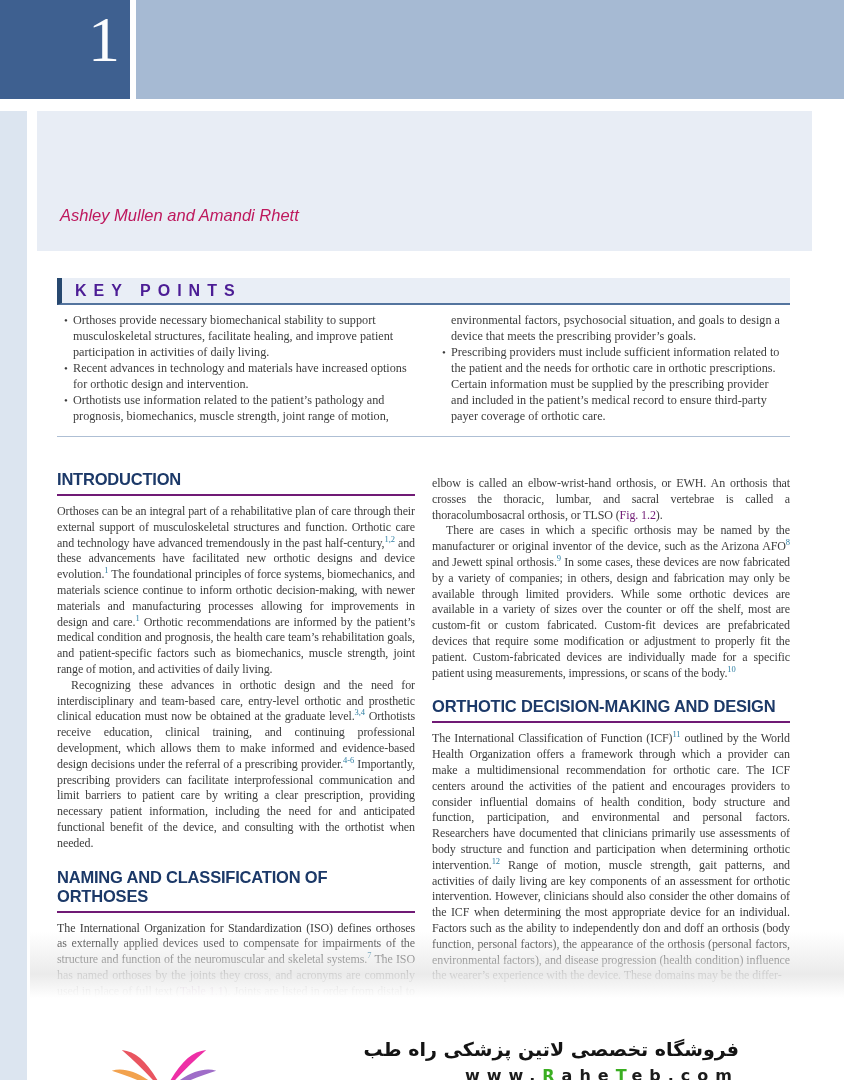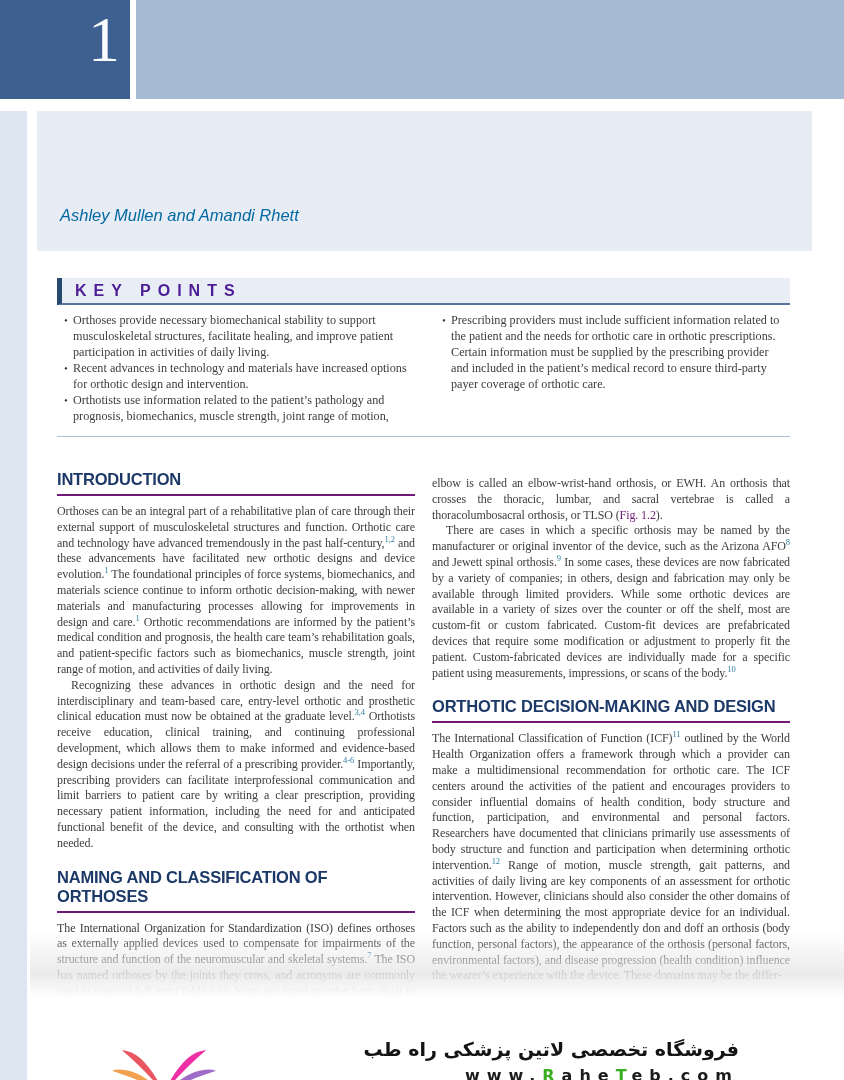--- a/index.html
+++ b/index.html
@@ -18,21 +18,21 @@
   .left-strip{position:absolute;left:0;top:111px;width:27px;height:969px;background:#dce5f0;}
   .title-panel{position:absolute;left:37px;top:111px;width:775px;height:140px;background:#e8edf5;}
   .doc-title{
     position:absolute;left:23px;top:44px;
     font-family:"Liberation Sans",sans-serif;font-weight:400;
     font-size:27px;color:#2e2e2e;letter-spacing:.3px;
   }
   .doc-authors{
     position:absolute;left:23px;top:95px;
     font-family:"Liberation Sans",sans-serif;font-style:italic;
-    font-size:16.5px;color:#0369a1;
+    font-size:16.5px;color:#be185d;
   }
   
   .keypoints{position:absolute;left:57px;top:278px;width:733px;}
   .kp-header{
     height:25px;background:#e9eef6;border-left:5px solid #27486f;
     border-bottom:2px solid #54749e;display:flex;align-items:center;
   }
   .kp-heading{
     font-family:"Liberation Sans",sans-serif;font-weight:bold;
     font-size:16px;letter-spacing:7px;color:#4c1d95;padding-left:13px;
@@ -111,20 +111,24 @@
           <span class="kp-bullet">•</span>
           <span class="kp-text">Recent advances in technology and materials have increased options for orthotic design and intervention.</span>
         </div>
         <div class="kp-item">
           <span class="kp-bullet">•</span>
           <span class="kp-text">Orthotists use information related to the patient’s pathology and prognosis, biomechanics, muscle strength, joint range of motion,</span>
         </div>
       </div>
     <div class="kp-col">
         <div class="kp-item">
+          <span class="kp-bullet"></span>
+          <span class="kp-text">environmental factors, psychosocial situation, and goals to design a device that meets the prescribing provider’s goals.</span>
+        </div>
+        <div class="kp-item">
           <span class="kp-bullet">•</span>
           <span class="kp-text">Prescribing providers must include sufficient information related to the patient and the needs for orthotic care in orthotic prescriptions. Certain information must be supplied by the prescribing provider and included in the patient’s medical record to ensure third-party payer coverage of orthotic care.</span>
         </div>
       </div>
   </div>
 </div>
 
 <div class="columns">
   <div class="col">
     <h2 class="sec-heading">INTRODUCTION</h2>

